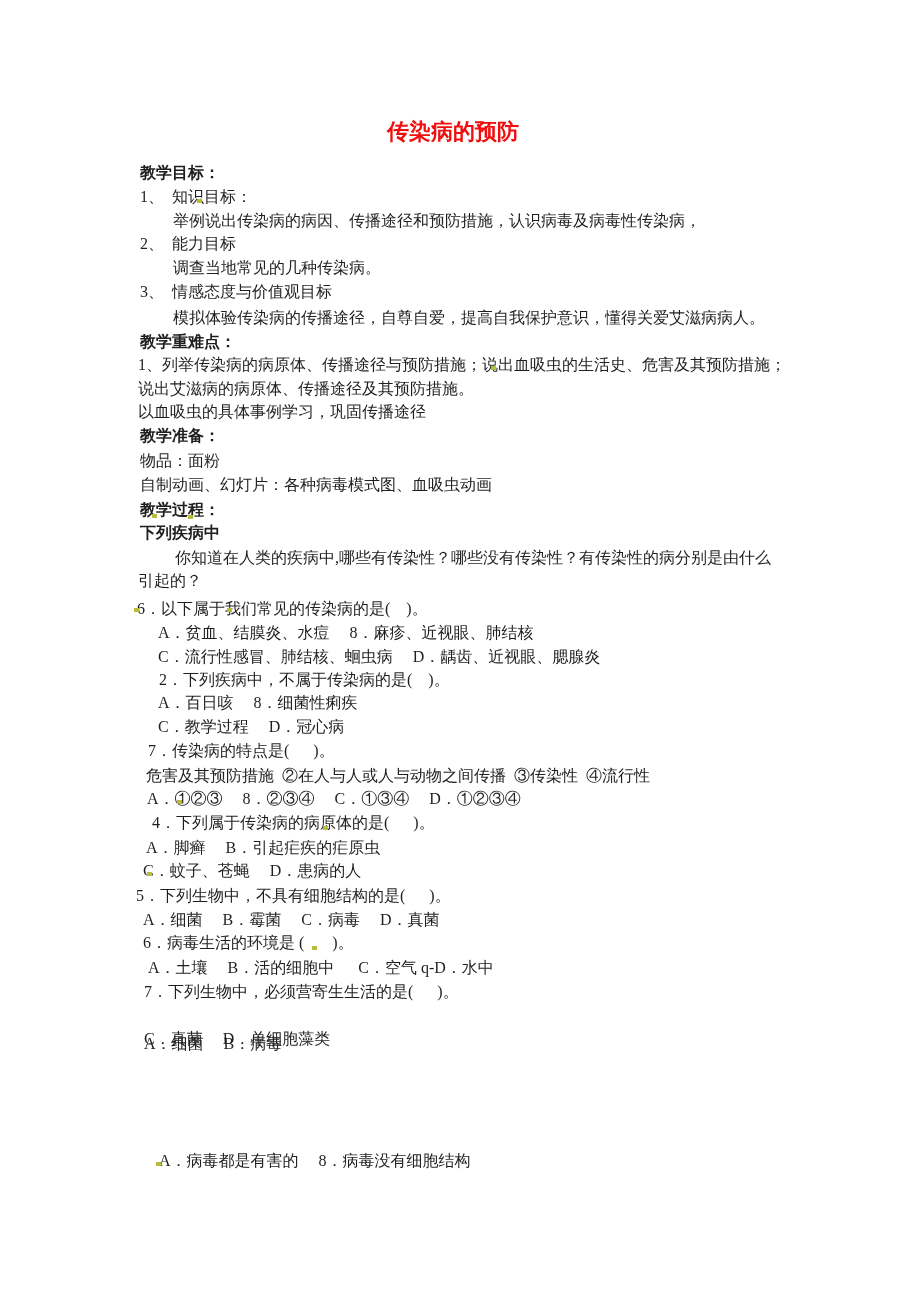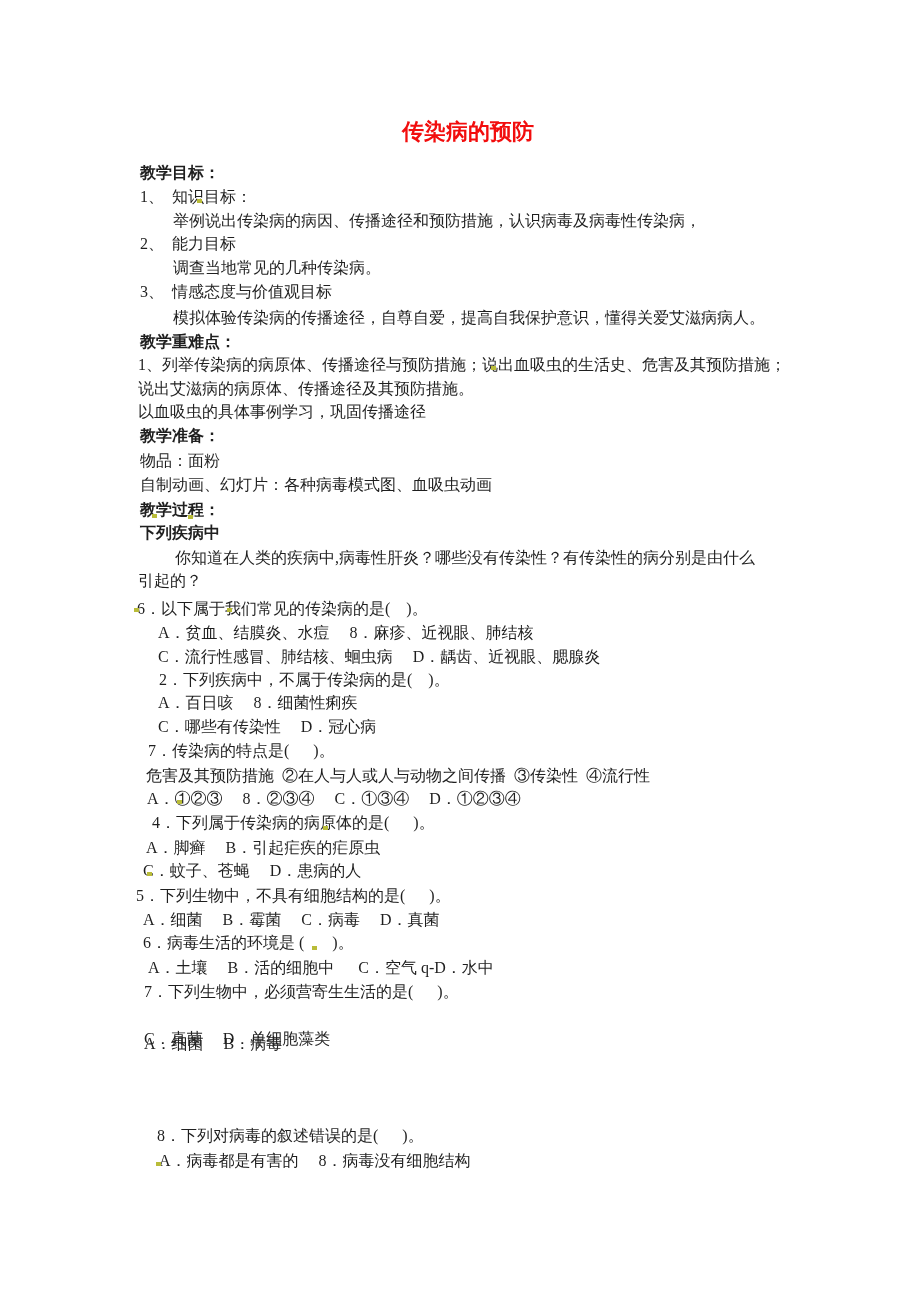--- a/index.html
+++ b/index.html
@@ -22,21 +22,21 @@
     line-height:24px;
     color:var(--text-color);
     white-space:pre;
   }
   .b{font-weight:bold;}
   .title{
     font-size:22px;
     line-height:26px;
     font-weight:bold;
     color:var(--title-color);
-    width:904px;left:16px;
+    width:904px;left:1px;
     text-align:center;
     white-space:pre;
   }
   .mark{
     position:absolute;
     width:5px;height:4px;
     background:var(--mark-color);
   }
 </style>
 </head>
@@ -55,42 +55,41 @@
   <div class="ln" style="top:306px;left:173px">模拟体验传染病的传播途径，自尊自爱，提高自我保护意识，懂得关爱艾滋病病人。</div>
   <div class="ln b" style="top:330px;left:140px">教学重难点：</div>
   <div class="ln" style="top:353px;left:138px">1、列举传染病的病原体、传播途径与预防措施；说出血吸虫的生活史、危害及其预防措施；</div>
   <div class="ln" style="top:377px;left:138px">说出艾滋病的病原体、传播途径及其预防措施。</div>
   <div class="ln" style="top:400px;left:138px">以血吸虫的具体事例学习，巩固传播途径</div>
   <div class="ln b" style="top:424px;left:140px">教学准备：</div>
   <div class="ln" style="top:449px;left:140px">物品：面粉</div>
   <div class="ln" style="top:473px;left:140px">自制动画、幻灯片：各种病毒模式图、血吸虫动画</div>
   <div class="ln b" style="top:498px;left:140px">教学过程：</div>
   <div class="ln b" style="top:521px;left:140px">下列疾病中</div>
-  <div class="ln" style="top:546px;left:175px">你知道在人类的疾病中,病毒性肝炎？哪些没有传染性？有传染性的病分别是由什么</div>
+  <div class="ln" style="top:546px;left:175px">你知道在人类的疾病中,哪些有传染性？哪些没有传染性？有传染性的病分别是由什么</div>
   <div class="ln" style="top:569px;left:138px">引起的？</div>
   <div class="ln" style="top:597px;left:137px">6．以下属于我们常见的传染病的是(    )。</div>
   <div class="ln" style="top:621px;left:158px">A．贫血、结膜炎、水痘     8．麻疹、近视眼、肺结核</div>
   <div class="ln" style="top:645px;left:158px">C．流行性感冒、肺结核、蛔虫病     D．龋齿、近视眼、腮腺炎</div>
   <div class="ln" style="top:668px;left:159px">2．下列疾病中，不属于传染病的是(    )。</div>
   <div class="ln" style="top:691px;left:158px">A．百日咳     8．细菌性痢疾</div>
-  <div class="ln" style="top:715px;left:158px">C．哪些有传染性     D．冠心病</div>
+  <div class="ln" style="top:715px;left:158px">C．教学过程     D．冠心病</div>
   <div class="ln" style="top:739px;left:148px">7．传染病的特点是(      )。</div>
   <div class="ln" style="top:764px;left:146px">危害及其预防措施  ②在人与人或人与动物之间传播  ③传染性  ④流行性</div>
   <div class="ln" style="top:787px;left:147px">A．①②③     8．②③④     C．①③④     D．①②③④</div>
   <div class="ln" style="top:811px;left:152px">4．下列属于传染病的病原体的是(      )。</div>
   <div class="ln" style="top:859px;left:143px">C．蚊子、苍蝇     D．患病的人</div>
   <div class="ln" style="top:836px;left:146px">A．脚癣     B．引起疟疾的疟原虫</div>
   <div class="ln" style="top:884px;left:136px">5．下列生物中，不具有细胞结构的是(      )。</div>
   <div class="ln" style="top:908px;left:143px">A．细菌     B．霉菌     C．病毒     D．真菌</div>
   <div class="ln" style="top:931px;left:143px">6．病毒生活的环境是 (       )。</div>
   <div class="ln" style="top:956px;left:148px">A．土壤     B．活的细胞中      C．空气 q-D．水中</div>
   <div class="ln" style="top:980px;left:144px">7．下列生物中，必须营寄生生活的是(      )。</div>
   <div class="ln" style="top:1032px;left:144px">A．细菌     B．病毒</div>
   <div class="ln" style="top:1027px;left:144px">C．真菌     D．单细胞藻类</div>
-  <div class="ln" style="top:1124px;left:157px">8．下列对病毒的叙述错误的是(      )。</div>
   <div class="ln" style="top:1149px;left:159px">A．病毒都是有害的     8．病毒没有细胞结构</div>
 
   <div class="mark" style="left:197px;top:199px"></div>
   <div class="mark" style="left:491px;top:366px"></div>
   <div class="mark" style="left:152px;top:514px"></div>
   <div class="mark" style="left:188px;top:515px"></div>
   <div class="mark" style="left:134px;top:608px"></div>
   <div class="mark" style="left:227px;top:608px"></div>
   <div class="mark" style="left:177px;top:800px"></div>
   <div class="mark" style="left:323px;top:826px"></div>

